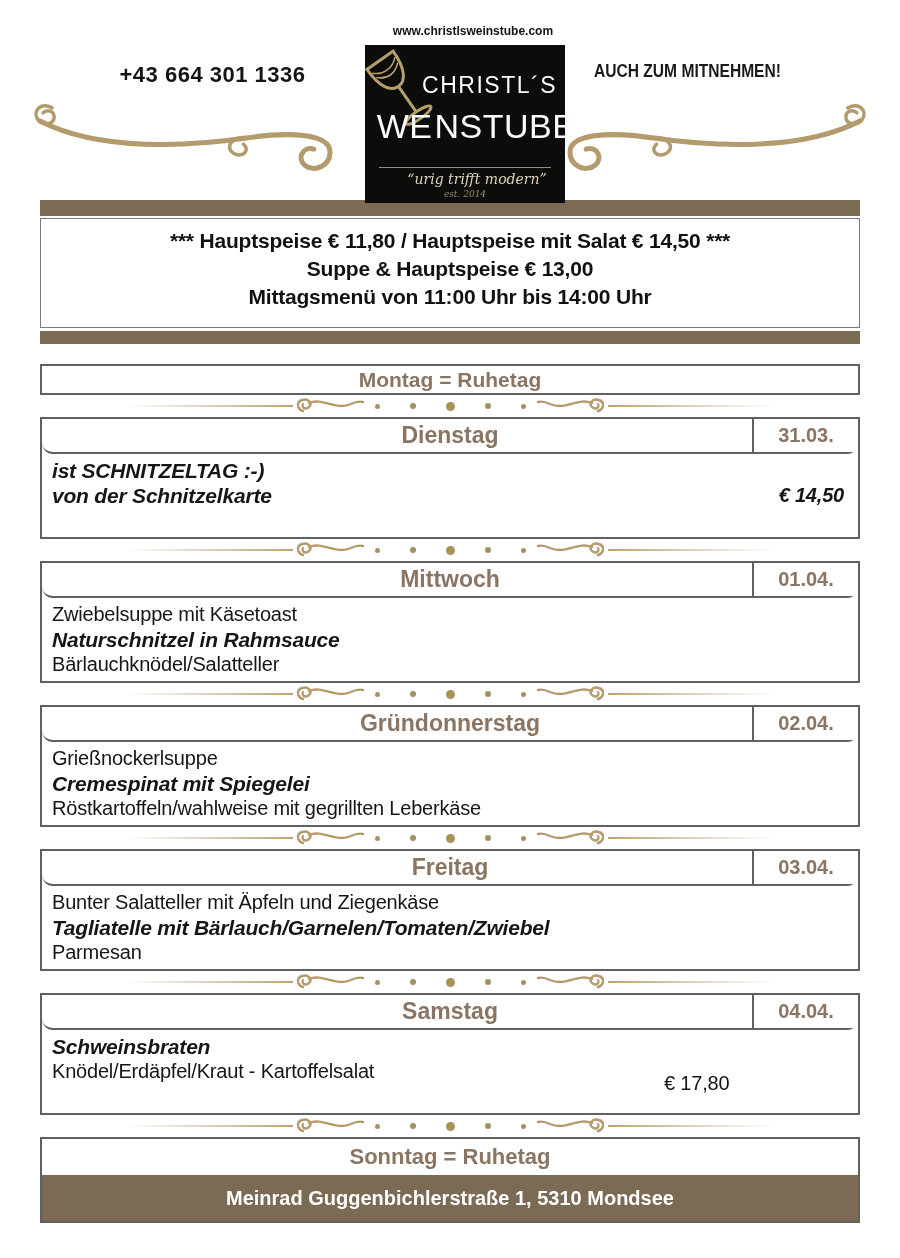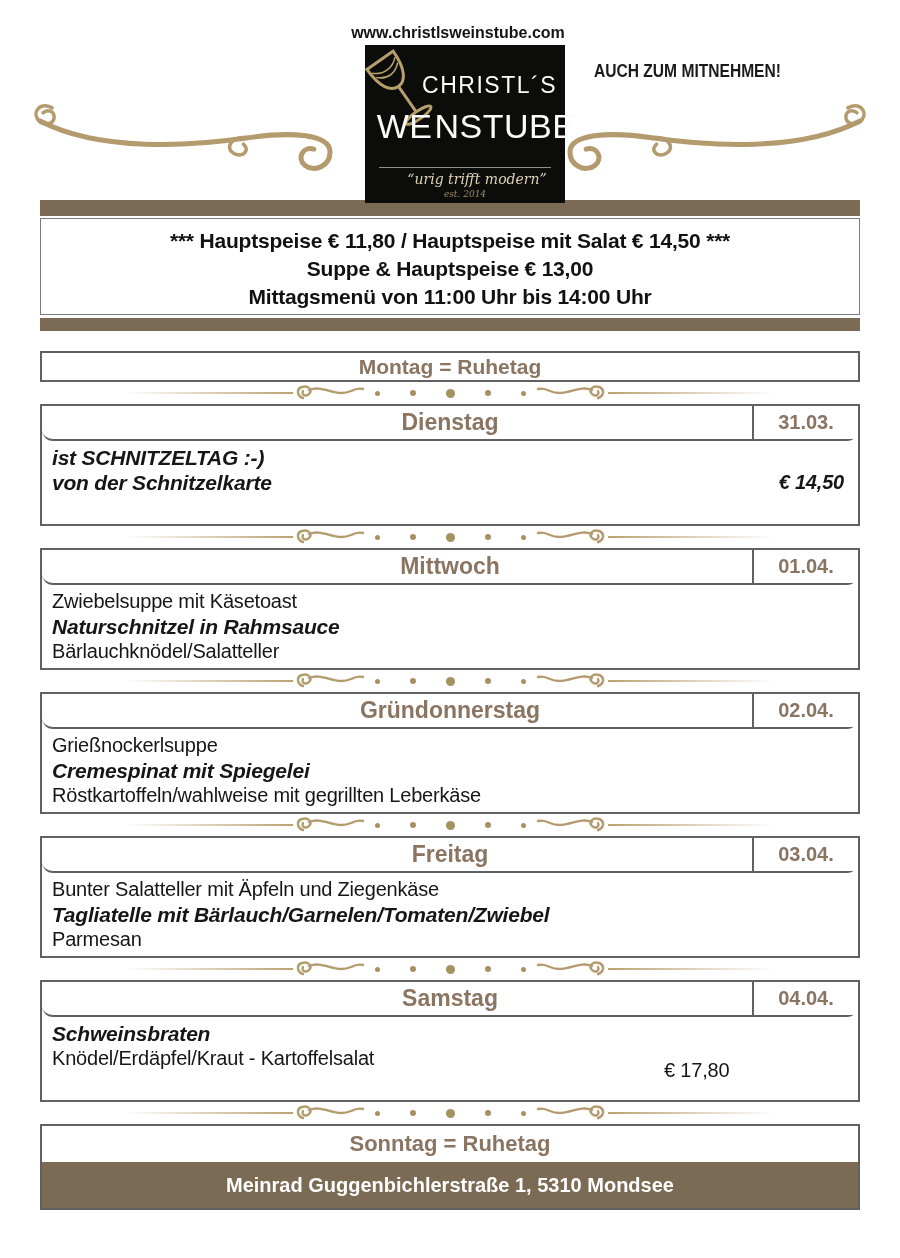--- a/index.html
+++ b/index.html
@@ -1,22 +1,22 @@
 <!DOCTYPE html>
 <html><head>
 <meta charset="utf-8">
 <style>
   html,body{margin:0;padding:0;background:#ffffff;}
   .page{position:relative;width:900px;height:1258px;background:#fff;overflow:hidden;
         font-family:"Liberation Sans",sans-serif;color:#161616;}
 
   
   .masthead{position:relative;height:200px;z-index:2;}
-  .website{position:absolute;left:258px;top:24px;width:400px;text-align:center;
-           font-size:16px;font-weight:700;color:#141414;}
+  .website{position:absolute;left:273px;top:24px;width:400px;text-align:center;
+           font-size:12px;font-weight:700;color:#141414;}
   .phone{position:absolute;left:105px;top:62px;width:215px;text-align:center;
          font-size:22px;font-weight:700;letter-spacing:.5px;color:#141414;}
   .takeaway{position:absolute;left:594px;top:60px;font-size:19px;font-weight:700;
             white-space:nowrap;transform:scaleX(.82);transform-origin:left top;color:#1b1b1b;}
   .flourish{position:absolute;top:92px;width:312px;height:92px;}
   .flourish.left{left:30px;}
   .flourish.right{left:558px;transform:scaleX(-1);}
 
   .logo-box{position:absolute;left:365px;top:45px;width:200px;height:158px;
             background:#0c0c0b;z-index:3;}
@@ -33,21 +33,21 @@
   .logo-est{position:absolute;top:144px;left:0;right:0;text-align:center;
             font-family:"DejaVu Serif",serif;font-style:italic;font-size:9px;color:#9b8e6d;}
 
   
   .bar{margin:0 40px;background:#7b6a54;}
   .bar-top{height:16px;}
   .bar-mid{height:13px;margin-top:3px;}
 
   
   .notice{margin:2px 40px 0;border:1px solid #7a7a7a;background:#fff;
-          text-align:center;padding:8px 6px 3px;}
+          text-align:center;padding:8px 6px 16px;}
   .notice p{margin:0;font-size:21px;font-weight:700;line-height:28px;color:#111;letter-spacing:-.2px;}
 
   
   .banner{margin:20px 40px 0;border:2px solid #606060;background:#fff;height:27px;
           line-height:27px;text-align:center;font-size:21px;font-weight:700;color:#8a7462;}
 
   
   .divider{width:650px;margin:2px auto;height:18px;display:flex;align-items:center;}
   .dl{flex:1;height:2px;}
   .dl.l{background:linear-gradient(to right,rgba(187,162,115,0),#bba273);}
@@ -79,20 +79,21 @@
 
   svg{display:block;}
 </style>
 </head>
 <body>
 
 <div class="page">
 
   <header class="masthead">
     <div class="website">www.christlsweinstube.com</div>
+    <div class="phone">+43 664 301 1336</div>
     <div class="takeaway">AUCH ZUM MITNEHMEN!</div>
 
     <svg class="flourish left" viewBox="0 0 310 88" fill="none" stroke="#b49b6e" stroke-linecap="round">
       <path d="M22,14 C10,8 2,18 8,26 C13,32 24,31 24,23 C24,17 17,15 13,19" stroke-width="3.5"></path>
       <path d="M10,27 C70,58 160,52 215,44 C262,37 297,41 298,57 C299,71 283,79 273,71 C265,64 271,52 282,55" stroke-width="5"></path>
       <path d="M217,44 C200,41 192,55 204,60 C212,63 219,56 212,50" stroke-width="3.5"></path>
     </svg>
     <svg class="flourish right" viewBox="0 0 310 88" fill="none" stroke="#b49b6e" stroke-linecap="round">
       <path d="M22,14 C10,8 2,18 8,26 C13,32 24,31 24,23 C24,17 17,15 13,19" stroke-width="3.5"></path>
       <path d="M10,27 C70,58 160,52 215,44 C262,37 297,41 298,57 C299,71 283,79 273,71 C265,64 271,52 282,55" stroke-width="5"></path>

